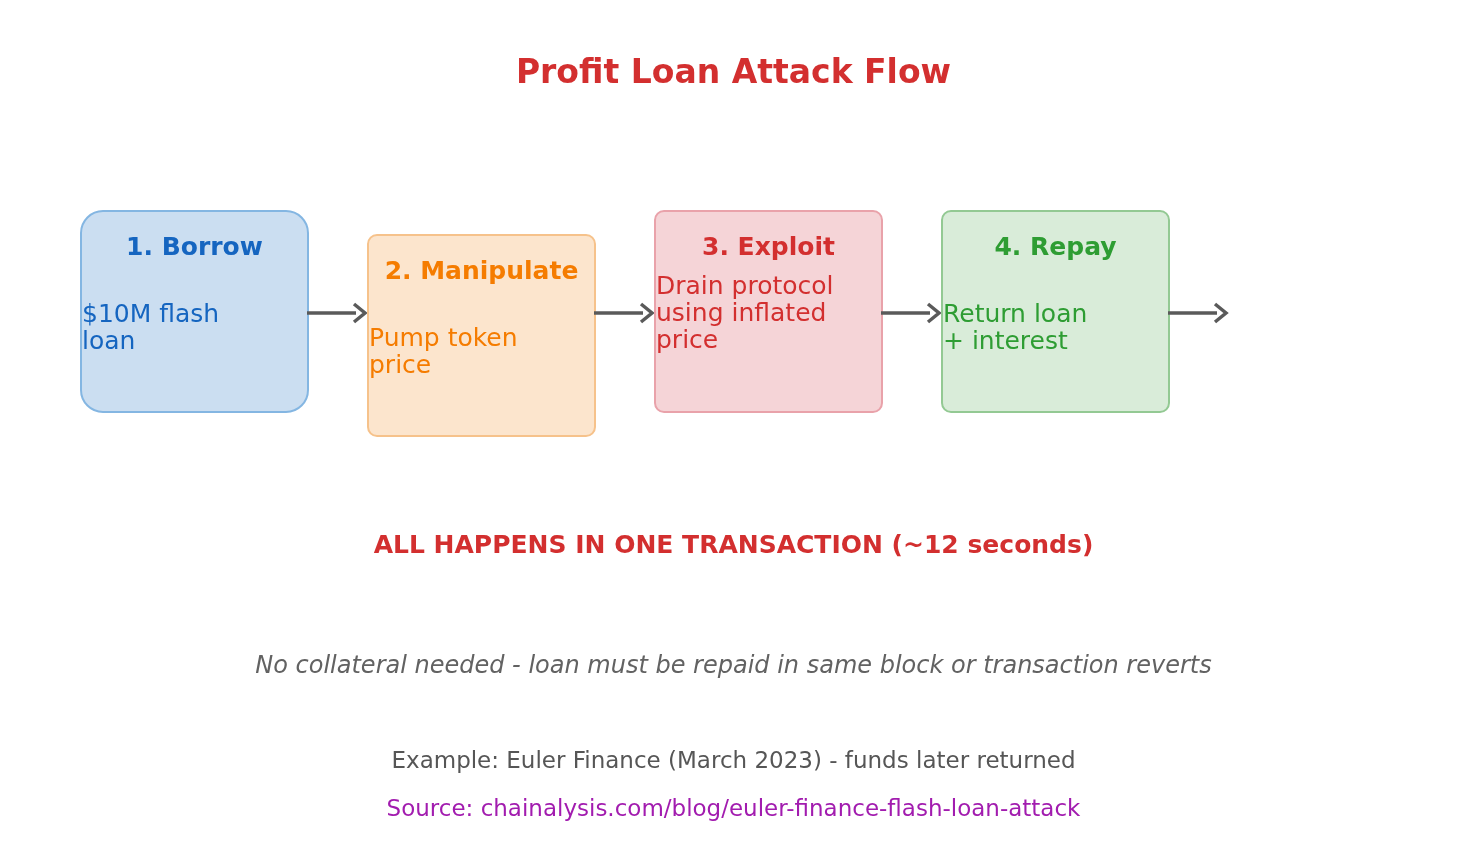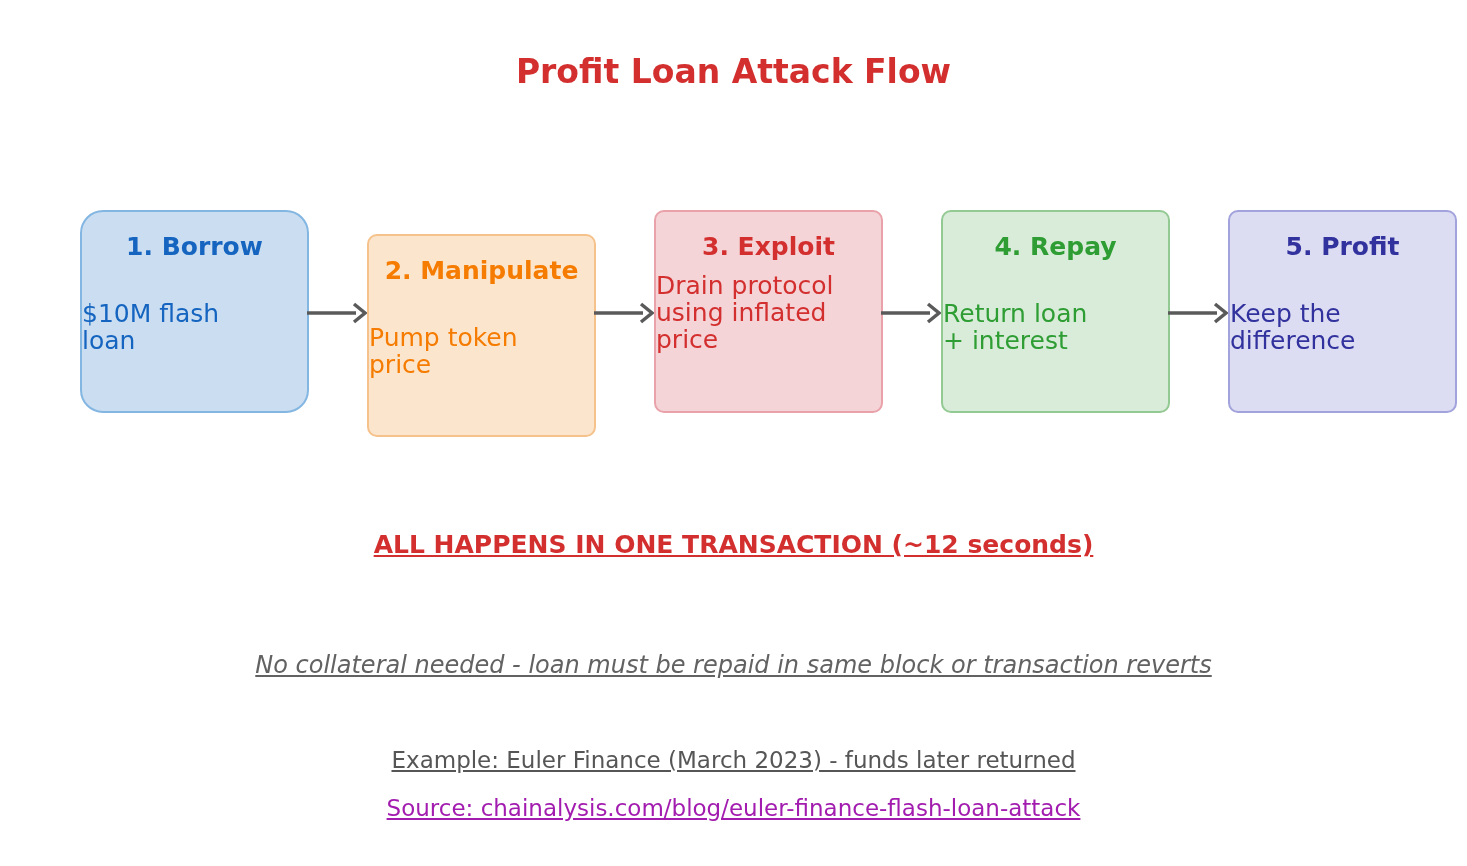--- a/index.html
+++ b/index.html
@@ -49,21 +49,20 @@
   .flow-arrow {
     position: absolute;
     top: 300px;
     width: 62px;
     height: 26px;
   }
   .note {
     position: absolute;
     left: 0; width: 100%;
     text-align: center;
-    text-decoration: underline;
   }
   .transaction-note { top: 529px; font-size: 25px; font-weight: bold; line-height: 32px; }
   .collateral-note  { top: 649px; font-size: 24px; font-style: italic; line-height: 32px; }
   .example-note     { top: 745px; font-size: 23px; line-height: 30px; }
   .source-note      { top: 793px; font-size: 23px; line-height: 30px; }
 </style>
 </head>
 <body>
 
 <div class="canvas">
@@ -116,27 +115,20 @@
       <div>Return loan</div>
       <div>+ interest</div>
     </div>
   </div>
 
   <svg class="flow-arrow" style="left: 1167px; color: rgb(90, 90, 90);" viewBox="0 0 62 26">
     <line x1="1" y1="13" x2="50" y2="13" stroke="currentColor" stroke-width="3.5"></line>
     <polyline points="48,4 59,13 48,22" fill="none" stroke="currentColor" stroke-width="3.5"></polyline>
   </svg>
 
-  <div class="step-box" style="left: 1228px; background-color: rgb(220, 220, 242); border-color: rgb(162, 162, 220); color: rgb(50, 50, 158);">
-    <div class="step-title">5. Profit</div>
-    <div class="step-body">
-      <div>Keep the</div>
-      <div>difference</div>
-    </div>
-  </div>
 
   <div class="note transaction-note" style="color: rgb(211, 47, 47);">ALL HAPPENS IN ONE TRANSACTION (~12 seconds)</div>
 
   <div class="note collateral-note" style="color: rgb(98, 98, 98);">No collateral needed - loan must be repaid in same block or transaction reverts</div>
 
   <div class="note example-note" style="color: rgb(86, 86, 86);">Example: Euler Finance (March 2023) - funds later returned</div>
 
   <div class="note source-note" style="color: #a21caf;">Source: chainalysis.com/blog/euler-finance-flash-loan-attack</div>
 
 </div>

